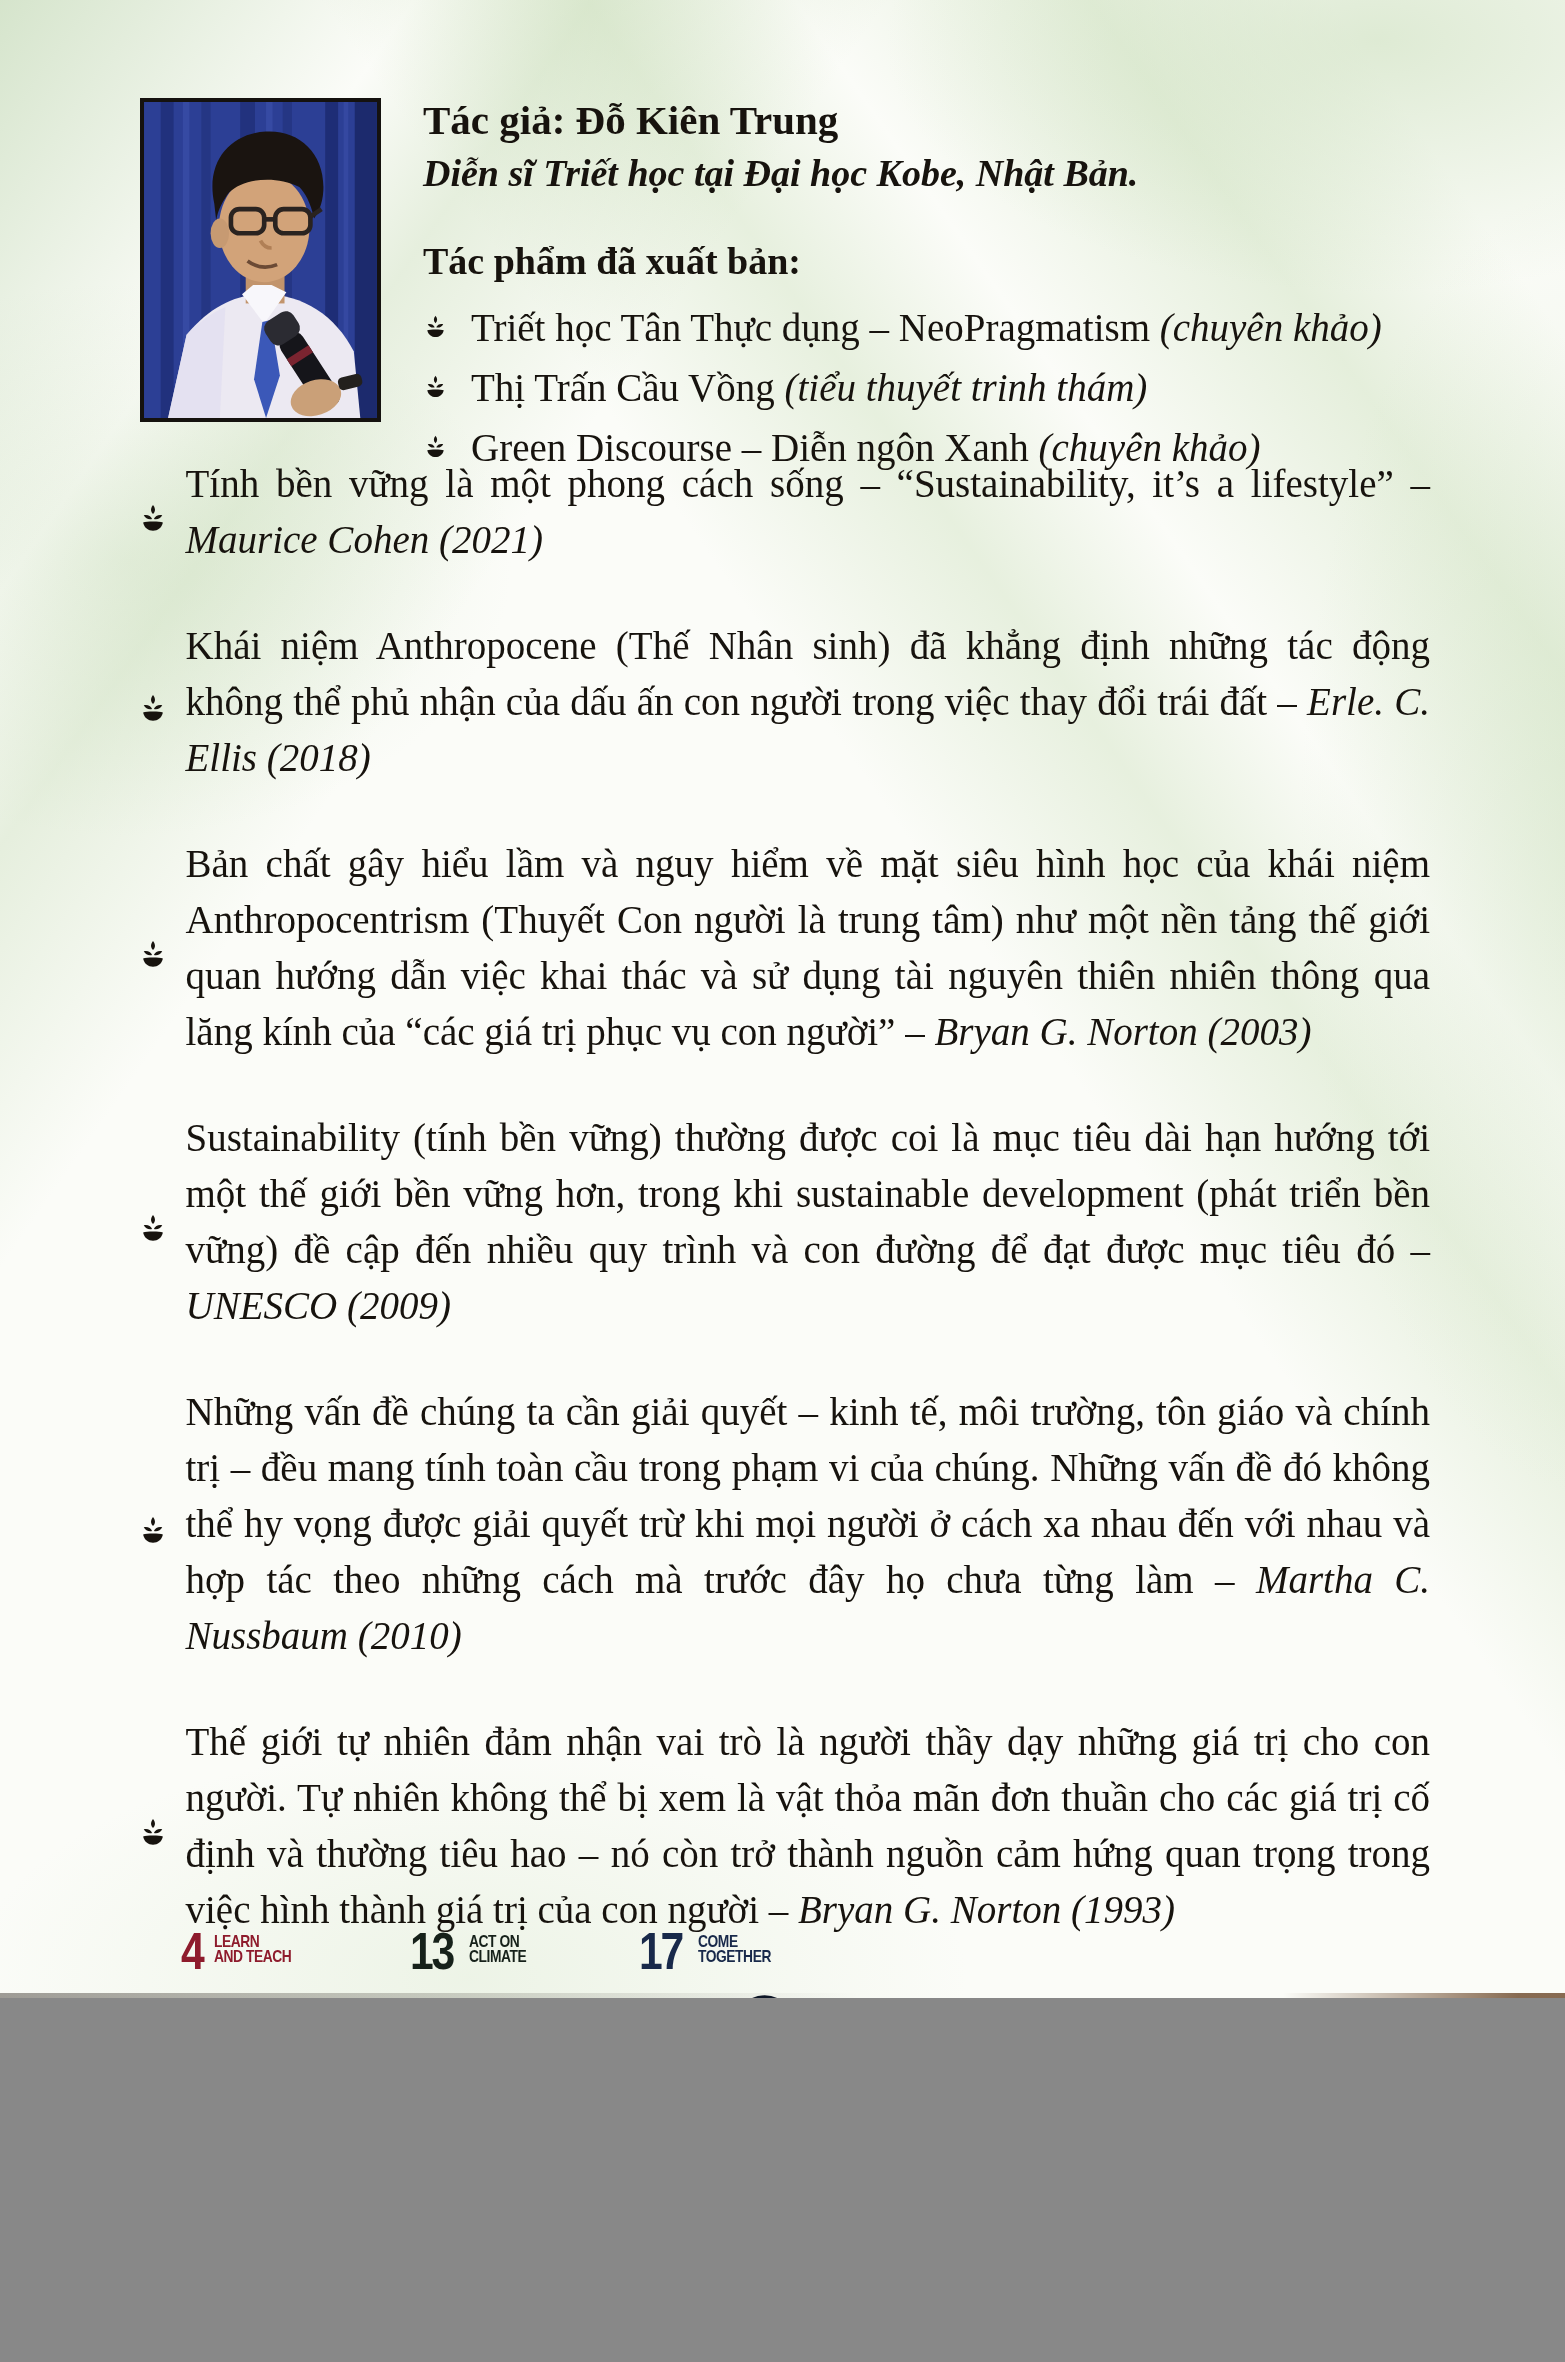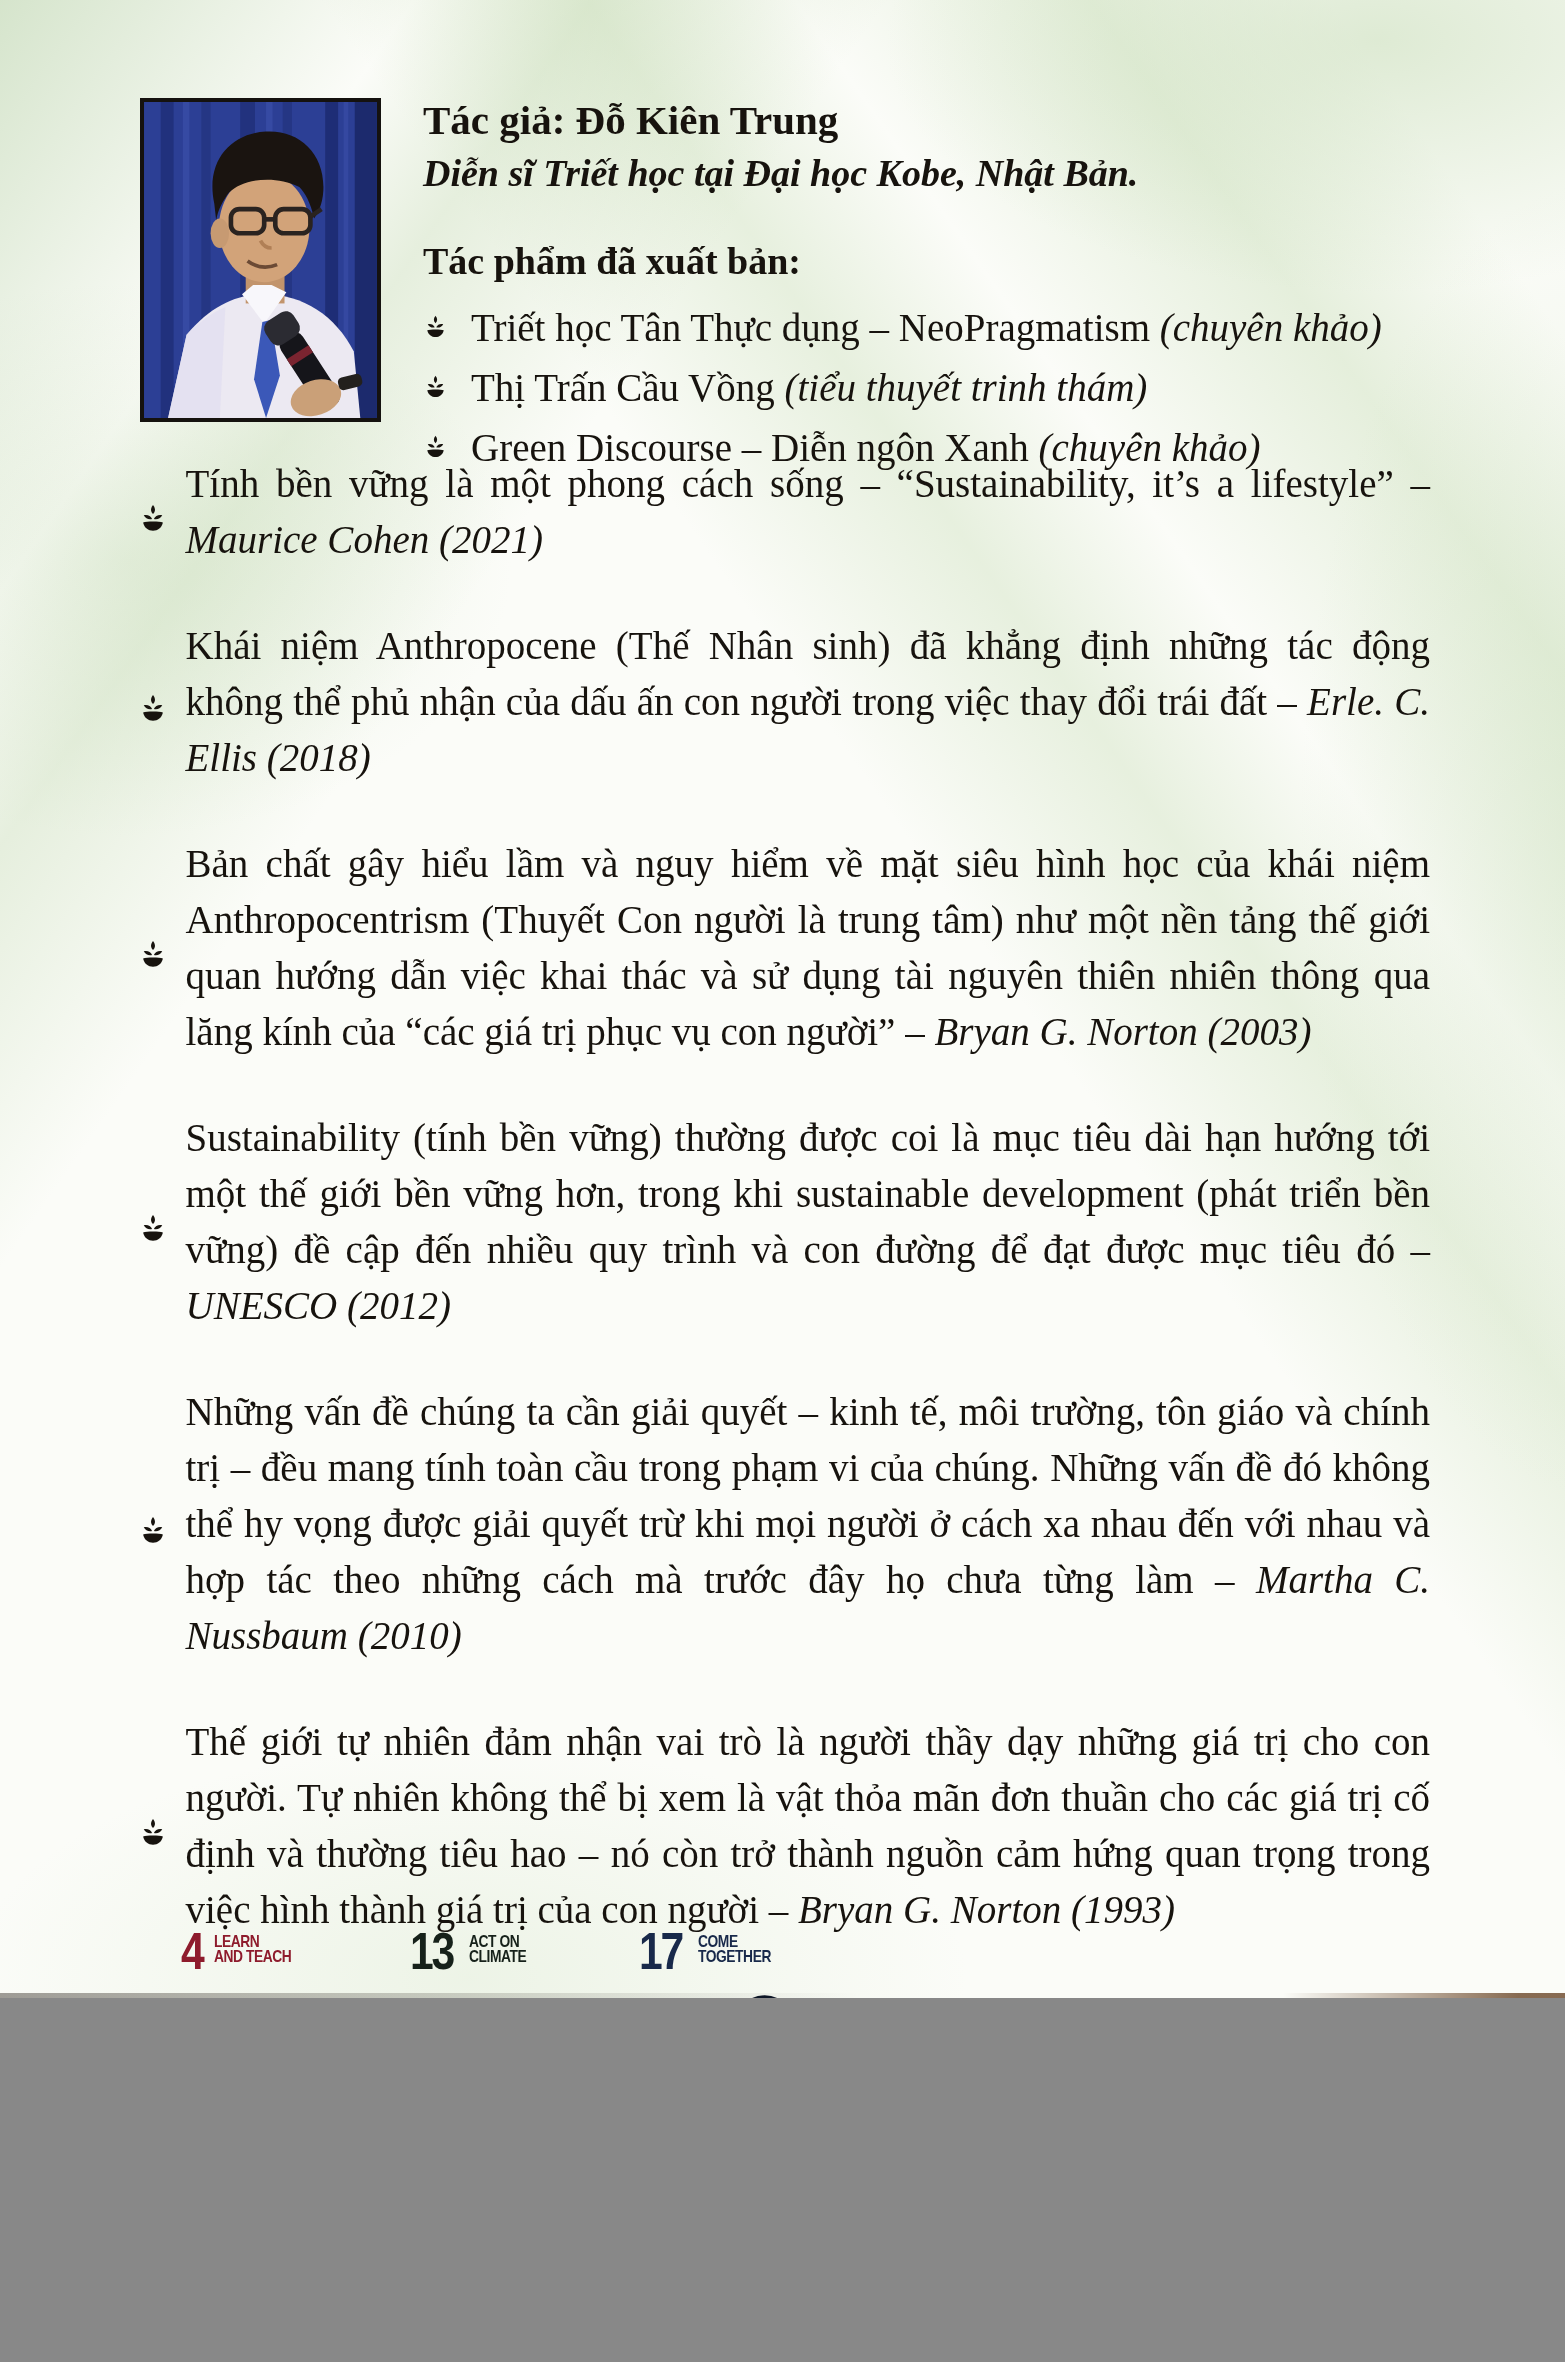--- a/index.html
+++ b/index.html
@@ -174,21 +174,21 @@
           <use href="#sprout"></use>
         </svg>
       <p><span>Bản chất gây hiểu lầm và nguy hiểm về mặt siêu hình học của khái niệm Anthropocentrism (Thuyết Con người là trung tâm) như một nền tảng thế giới quan hướng dẫn việc khai thác và sử dụng tài nguyên thiên nhiên thông qua lăng kính của “các giá trị phục vụ con người” –</span>
       <span class="attr">Bryan G. Norton (2003)</span></p>
     </li>
     <li class="quote">
       <svg class="sprout" viewBox="0 0 33 33" width="30" height="30">
           <use href="#sprout"></use>
         </svg>
       <p><span>Sustainability (tính bền vững) thường được coi là mục tiêu dài hạn hướng tới một thế giới bền vững hơn, trong khi sustainable development (phát triển bền vững) đề cập đến nhiều quy trình và con đường để đạt được mục tiêu đó –</span>
-      <span class="attr">UNESCO (2012)</span></p>
+      <span class="attr">UNESCO (2009)</span></p>
     </li>
     <li class="quote">
       <svg class="sprout" viewBox="0 0 33 33" width="30" height="30">
           <use href="#sprout"></use>
         </svg>
       <p><span>Những vấn đề chúng ta cần giải quyết – kinh tế, môi trường, tôn giáo và chính trị – đều mang tính toàn cầu trong phạm vi của chúng. Những vấn đề đó không thể hy vọng được giải quyết trừ khi mọi người ở cách xa nhau đến với nhau và hợp tác theo những cách mà trước đây họ chưa từng làm –</span>
       <span class="attr">Martha C. Nussbaum (2010)</span></p>
     </li>
     <li class="quote">
       <svg class="sprout" viewBox="0 0 33 33" width="30" height="30">

